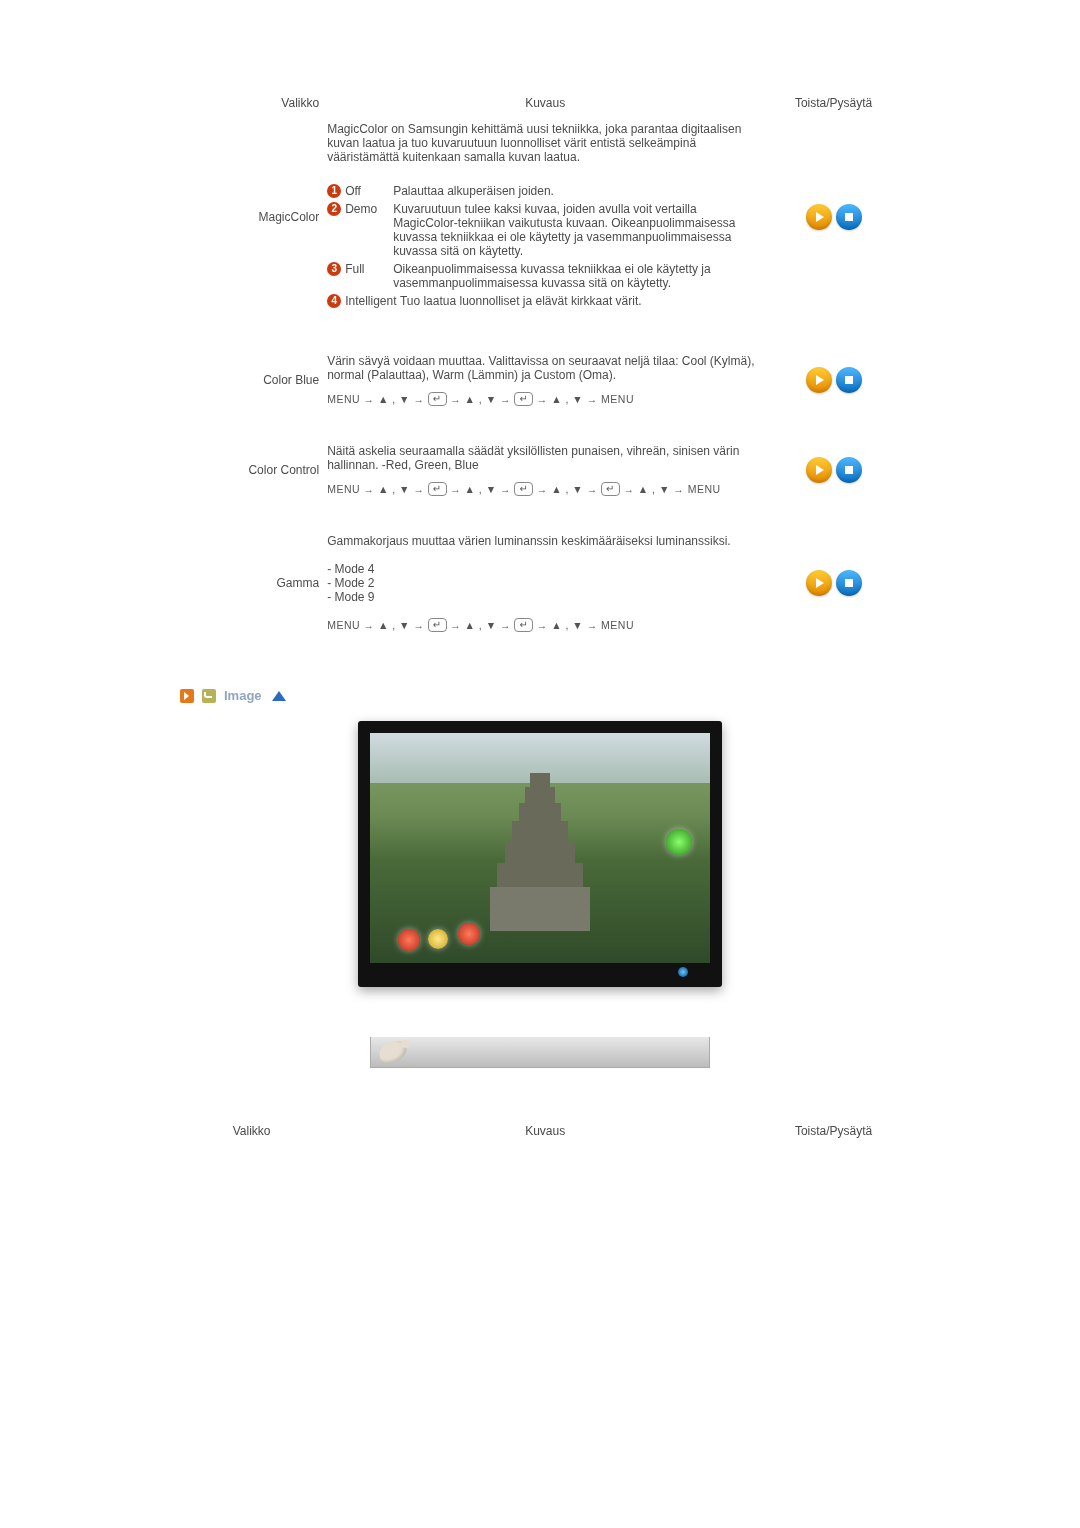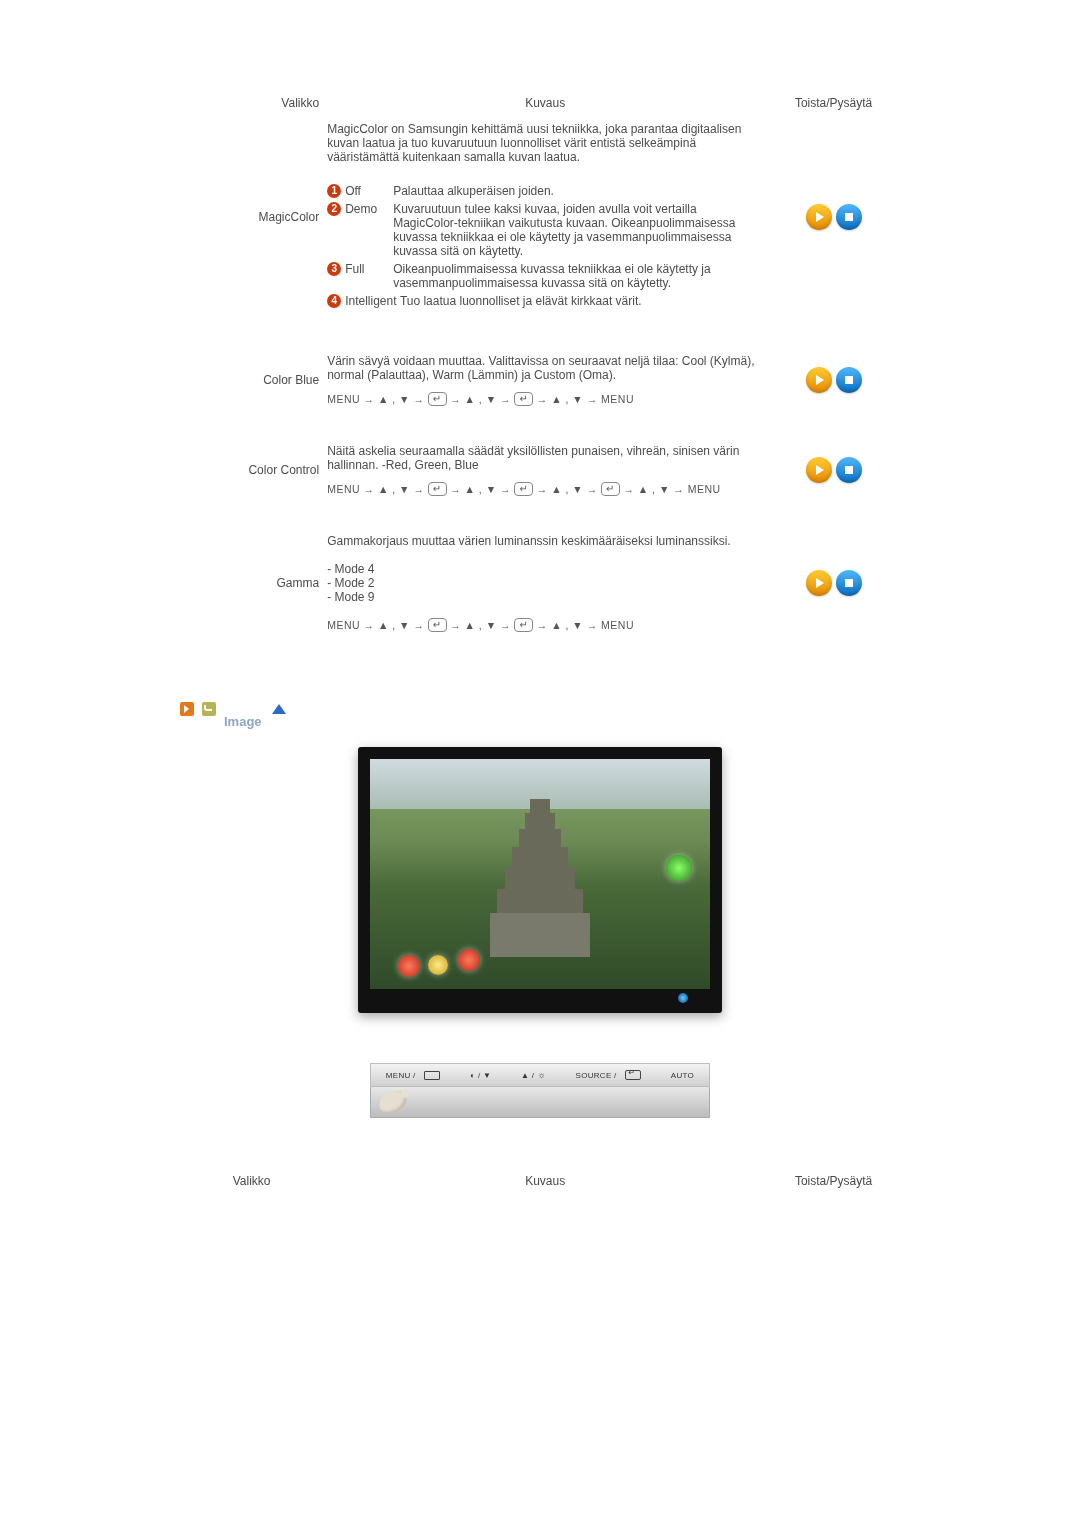--- a/index.html
+++ b/index.html
@@ -116,21 +116,20 @@
     position: absolute; left: 2px; top: 3px;
     width: 6px; height: 4px;
     border-bottom: 2px solid #fff;
     border-left: 2px solid #fff;
     border-bottom-left-radius: 3px;
   }
   .section-title {
     color: #8fa6c0;
     font-weight: bold;
     font-size: 13px;
-    margin-top: 26px;
   }
   .blue-up-tri {
     width: 0; height: 0;
     border-bottom: 10px solid #2a6abf;
     border-left: 7px solid transparent;
     border-right: 7px solid transparent;
     margin-left: 2px;
   }
 
   
@@ -384,33 +383,20 @@
         <div class="lantern l-grn"></div>
       </div>
       <div class="bezel-bottom">
         <span class="pwr"></span>
       </div>
     </div>
   </div>
 
   <div class="button-strip-wrap">
     <div class="button-strip">
-      <div class="strip-top">
-        <span class="strip-lbl"><span>MENU /</span>&nbsp;<span class="tiny-rect"></span></span>
-        <span class="strip-lbl">
-            <span>◐</span>
-            <span>/ ▼</span>
-          </span>
-        <span class="strip-lbl">
-            <span>▲ /</span>
-            <span class="tiny-sun">☼</span>
-          </span>
-        <span class="strip-lbl"><span>SOURCE /</span>&nbsp;<span class="tiny-enter"></span></span>
-        <span class="strip-lbl">AUTO</span>
-      </div>
       <div class="strip-bottom">
         <div class="hand"></div>
       </div>
     </div>
   </div>
 
   <table class="main">
     <tbody>
         <tr class="hdr hdr2">
       <td class="col-menu" style="text-align:center">Valikko</td>

